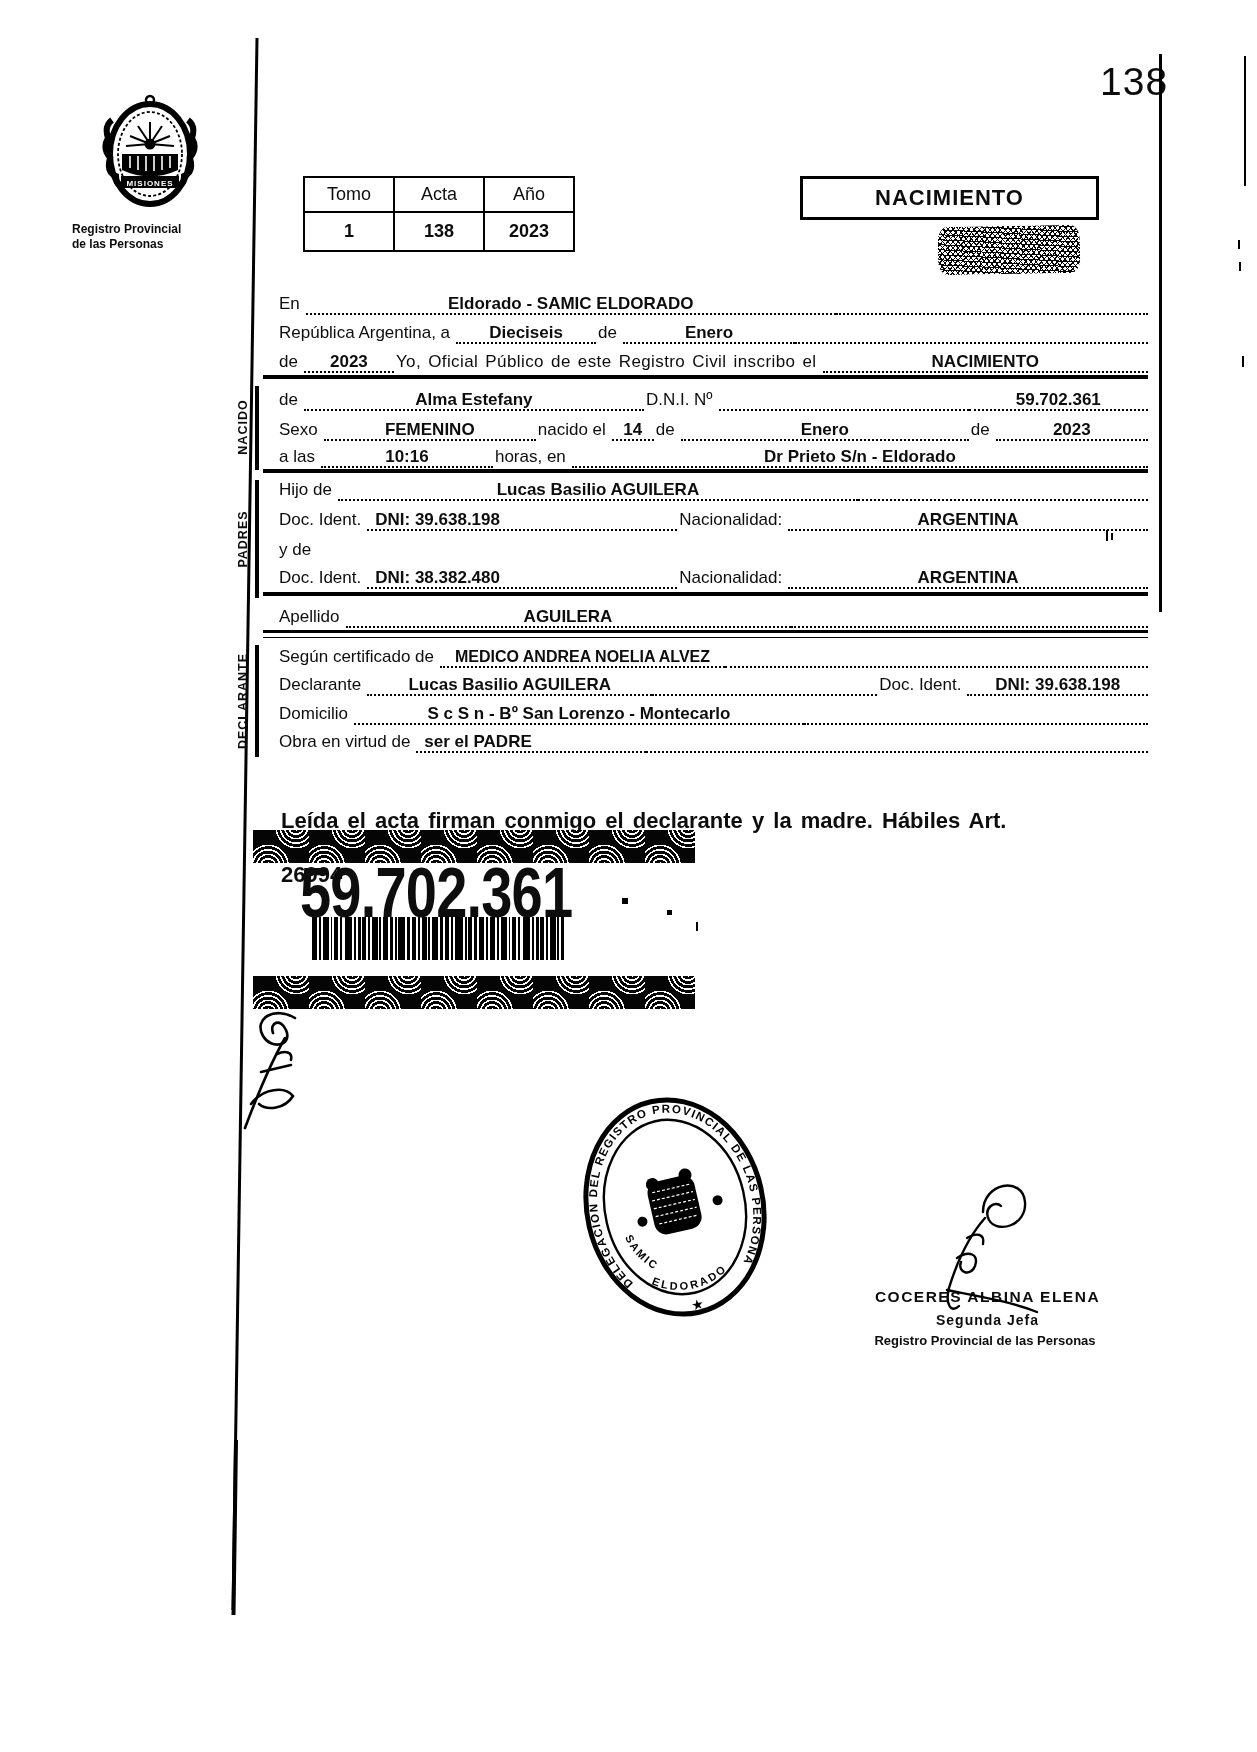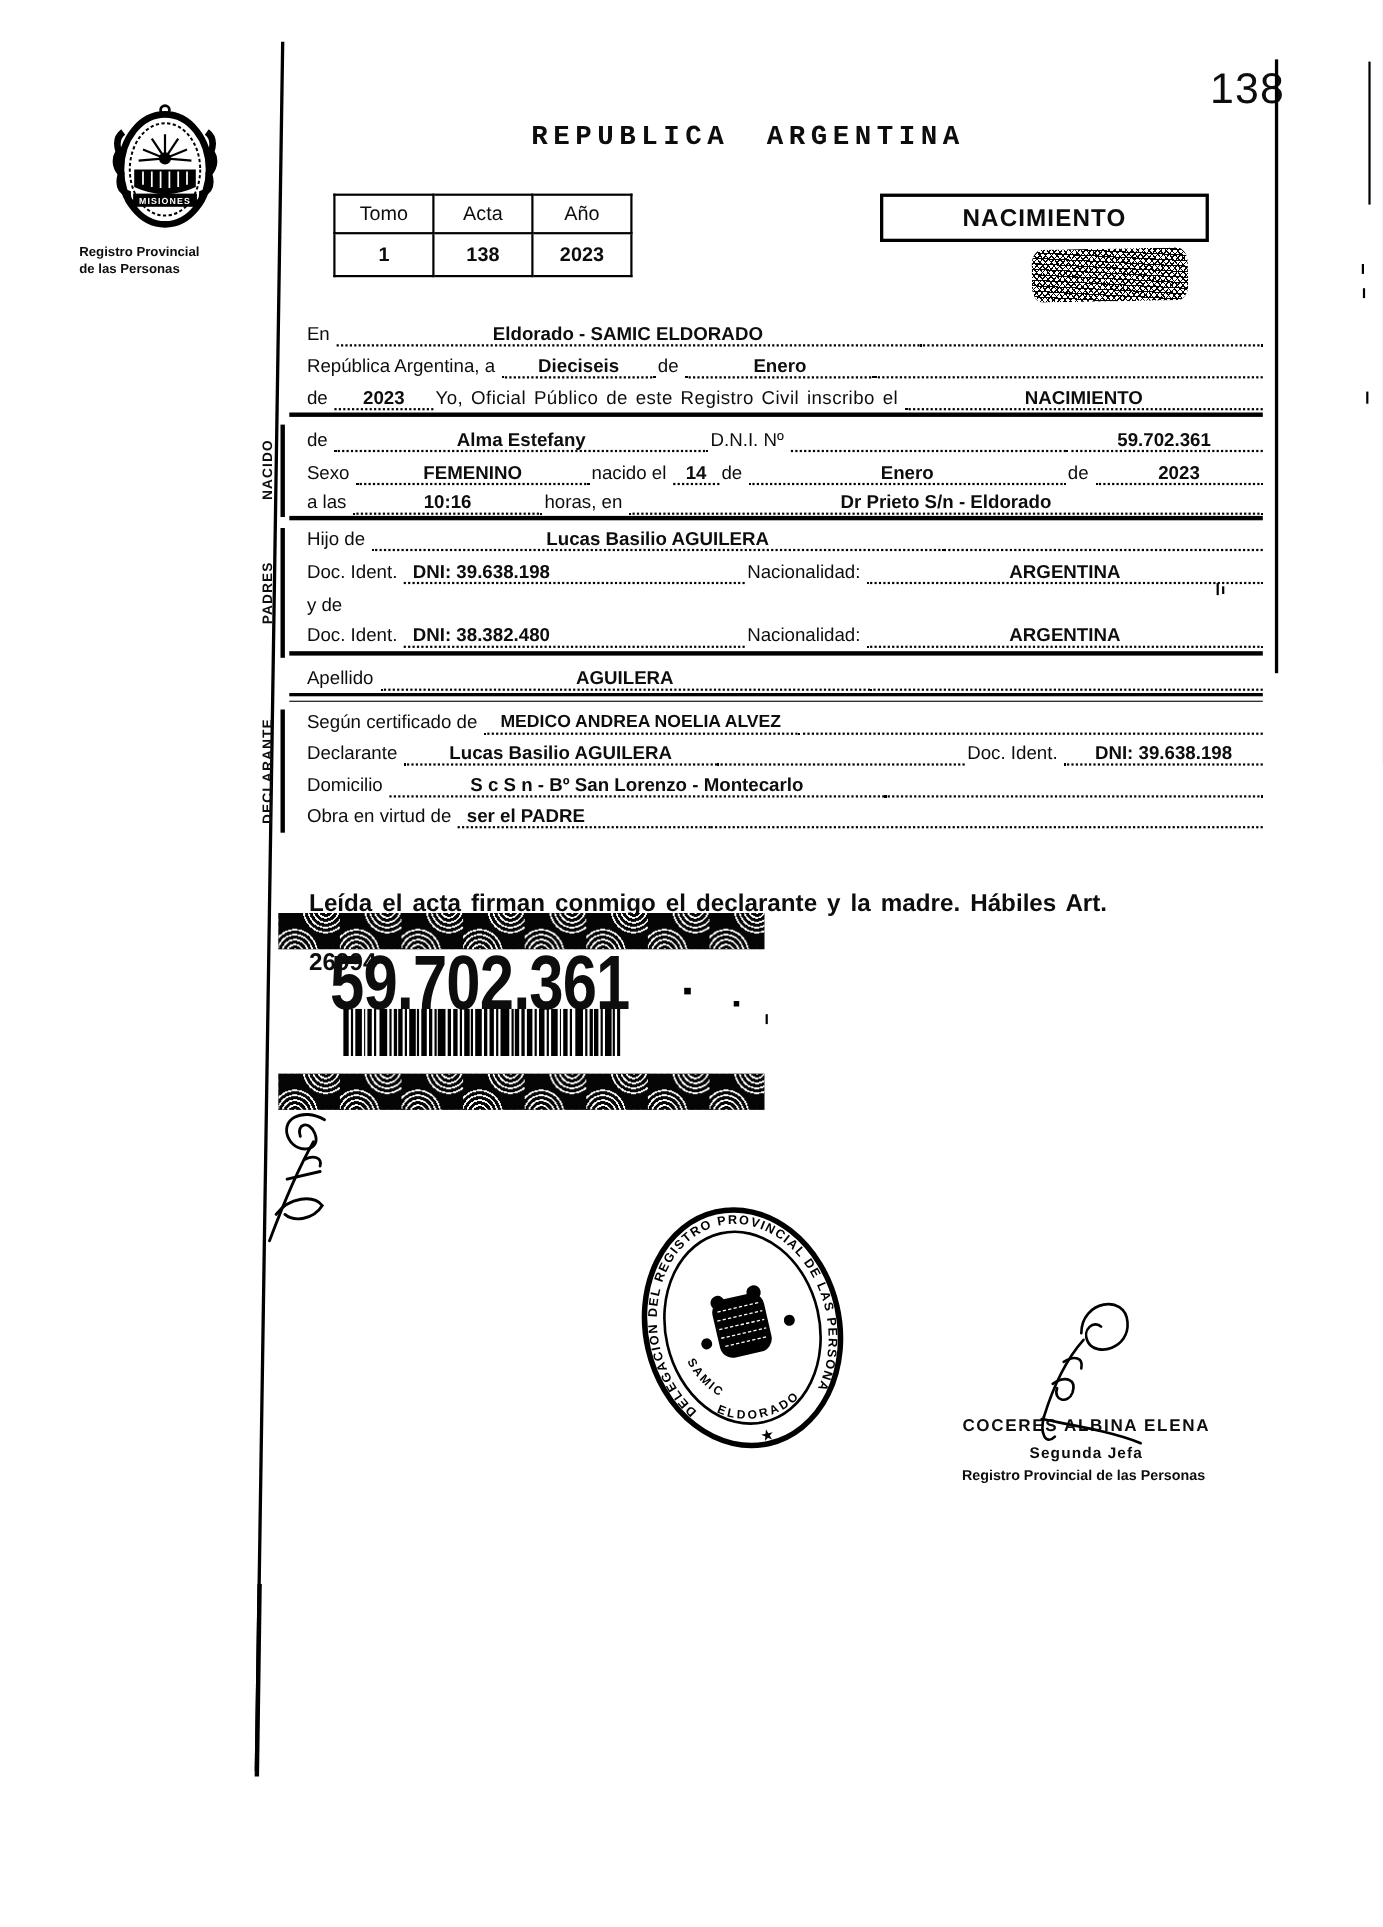--- a/index.html
+++ b/index.html
@@ -102,21 +102,20 @@
 
   <div class="abs page-num" style="left:1100px;top:60px;">138</div>
   <div class="vmark" style="left:1159px;top:54px;width:3px;height:558px;"></div>
   <div class="vmark" style="left:1244px;top:56px;width:2px;height:130px;"></div>
   <div class="vmark" style="left:1238px;top:240px;width:2px;height:9px;"></div>
   <div class="vmark" style="left:1239px;top:262px;width:2px;height:9px;"></div>
   <div class="vmark" style="left:1242px;top:356px;width:2px;height:11px;"></div>
   <div class="vmark" style="left:1106px;top:530px;width:2px;height:11px;"></div>
   <div class="vmark" style="left:1111px;top:533px;width:2px;height:7px;"></div>
 
-  <div class="abs doc-title" style="left:440px;top:110px;width:480px;">REPUBLICA ARGENTINA</div>
 
   <table class="rec abs" style="left:303px;top:176px;">
     <tbody>
         <tr class="h">
       <td>Tomo</td>
       <td>Acta</td>
       <td>Año</td>
     </tr>
     <tr class="v">
       <td>1</td>

